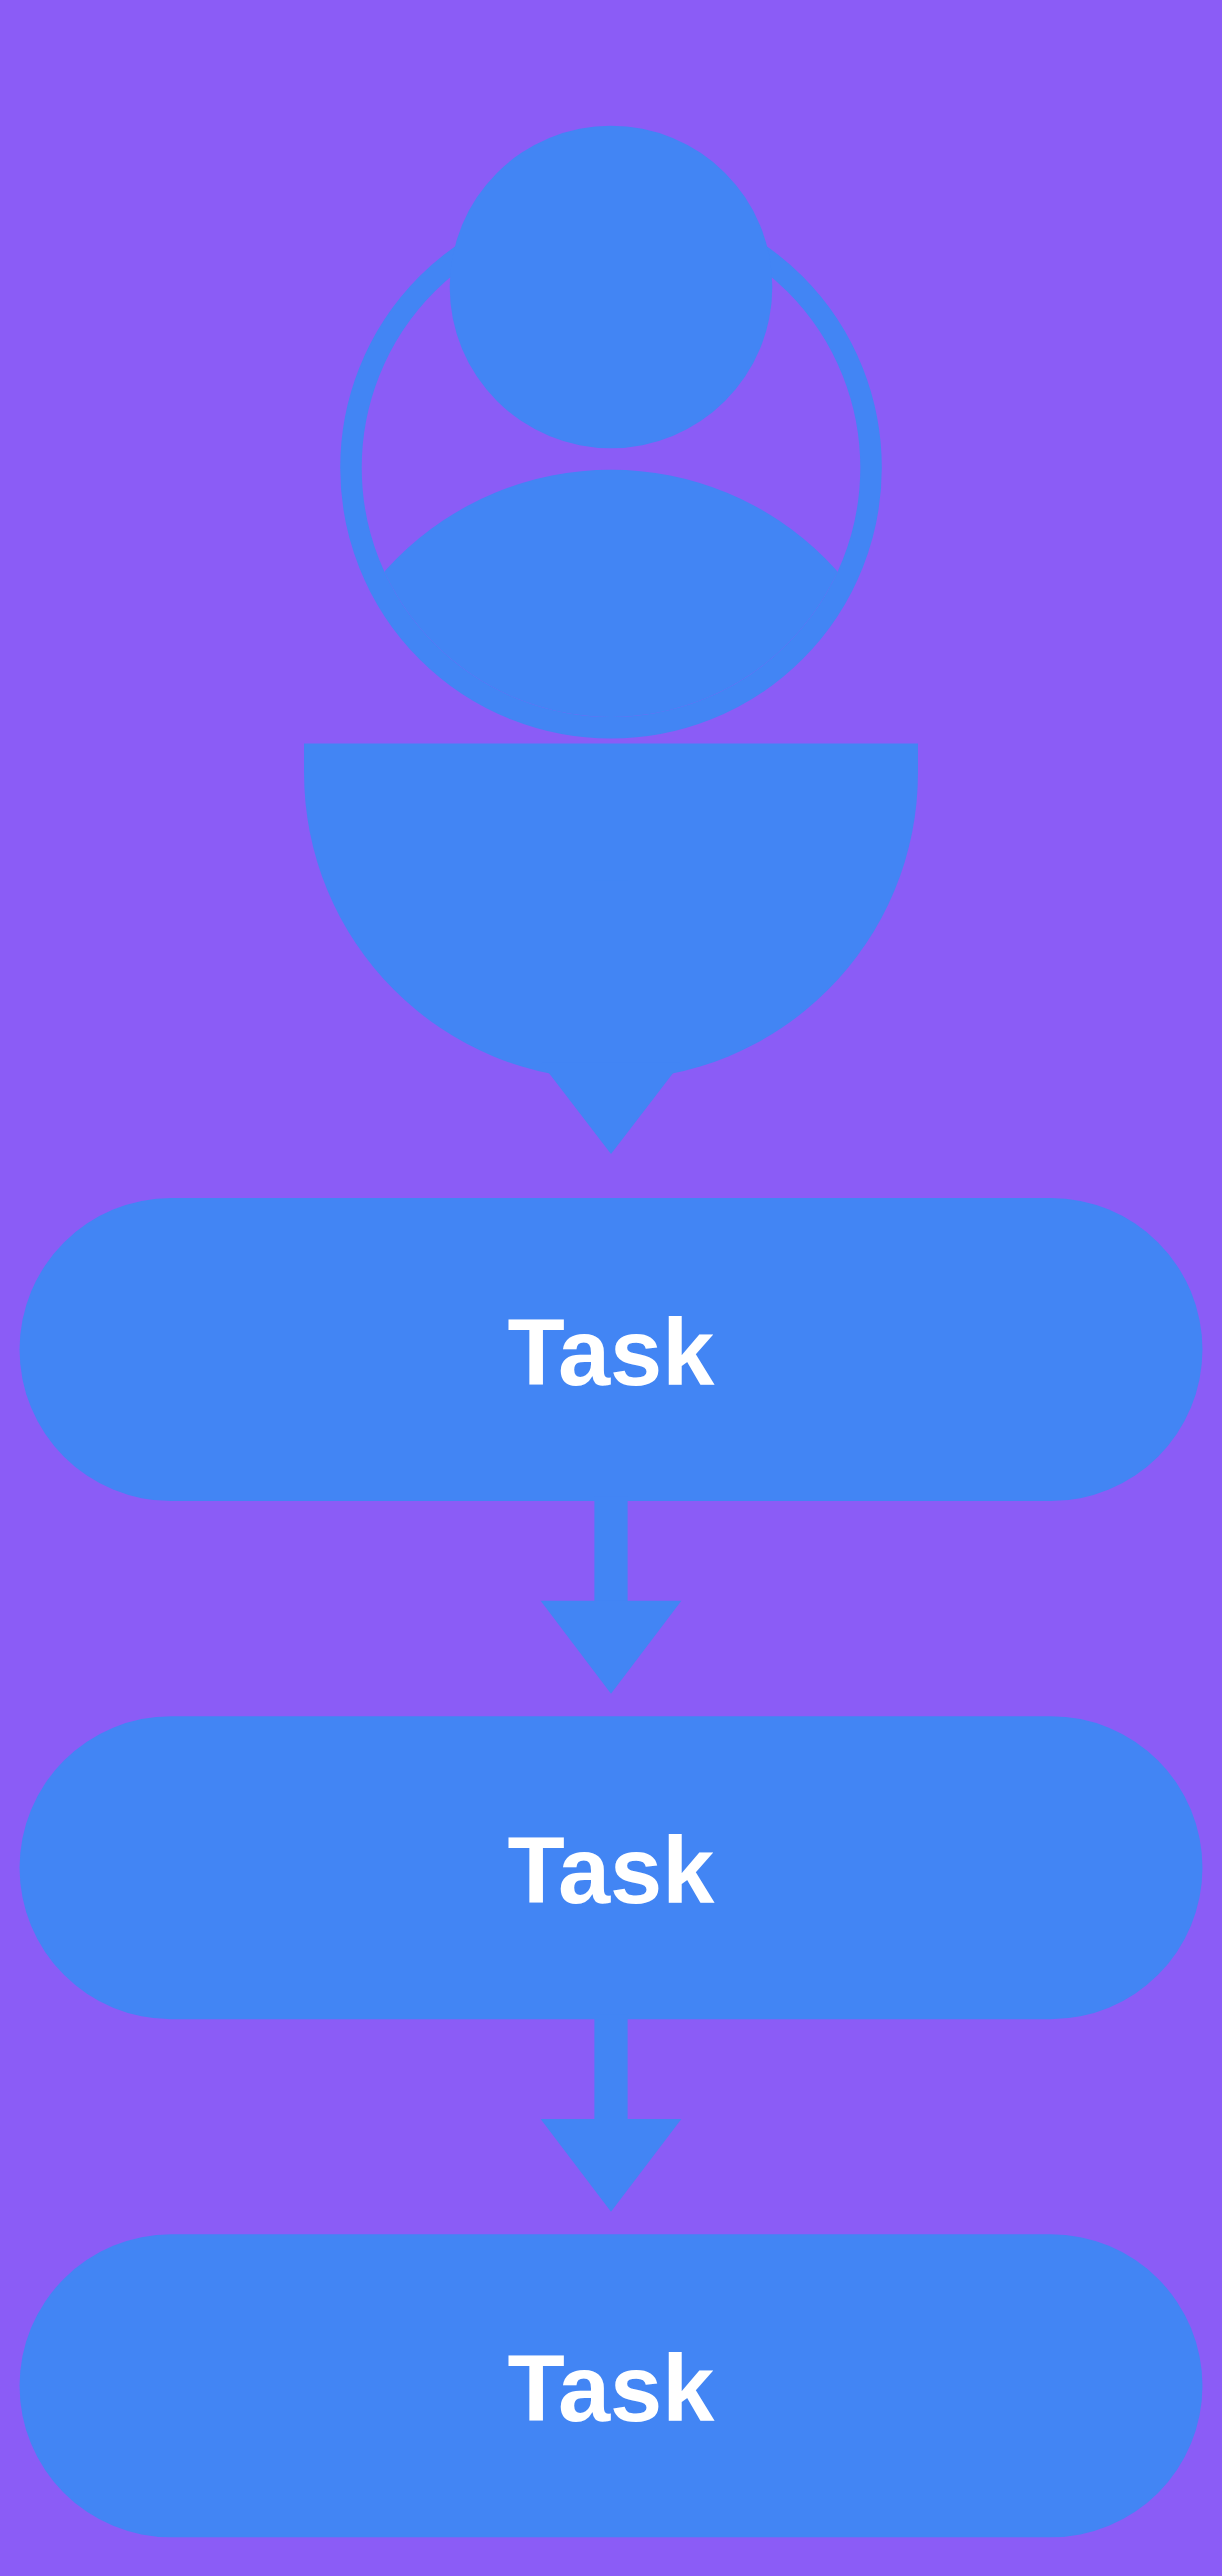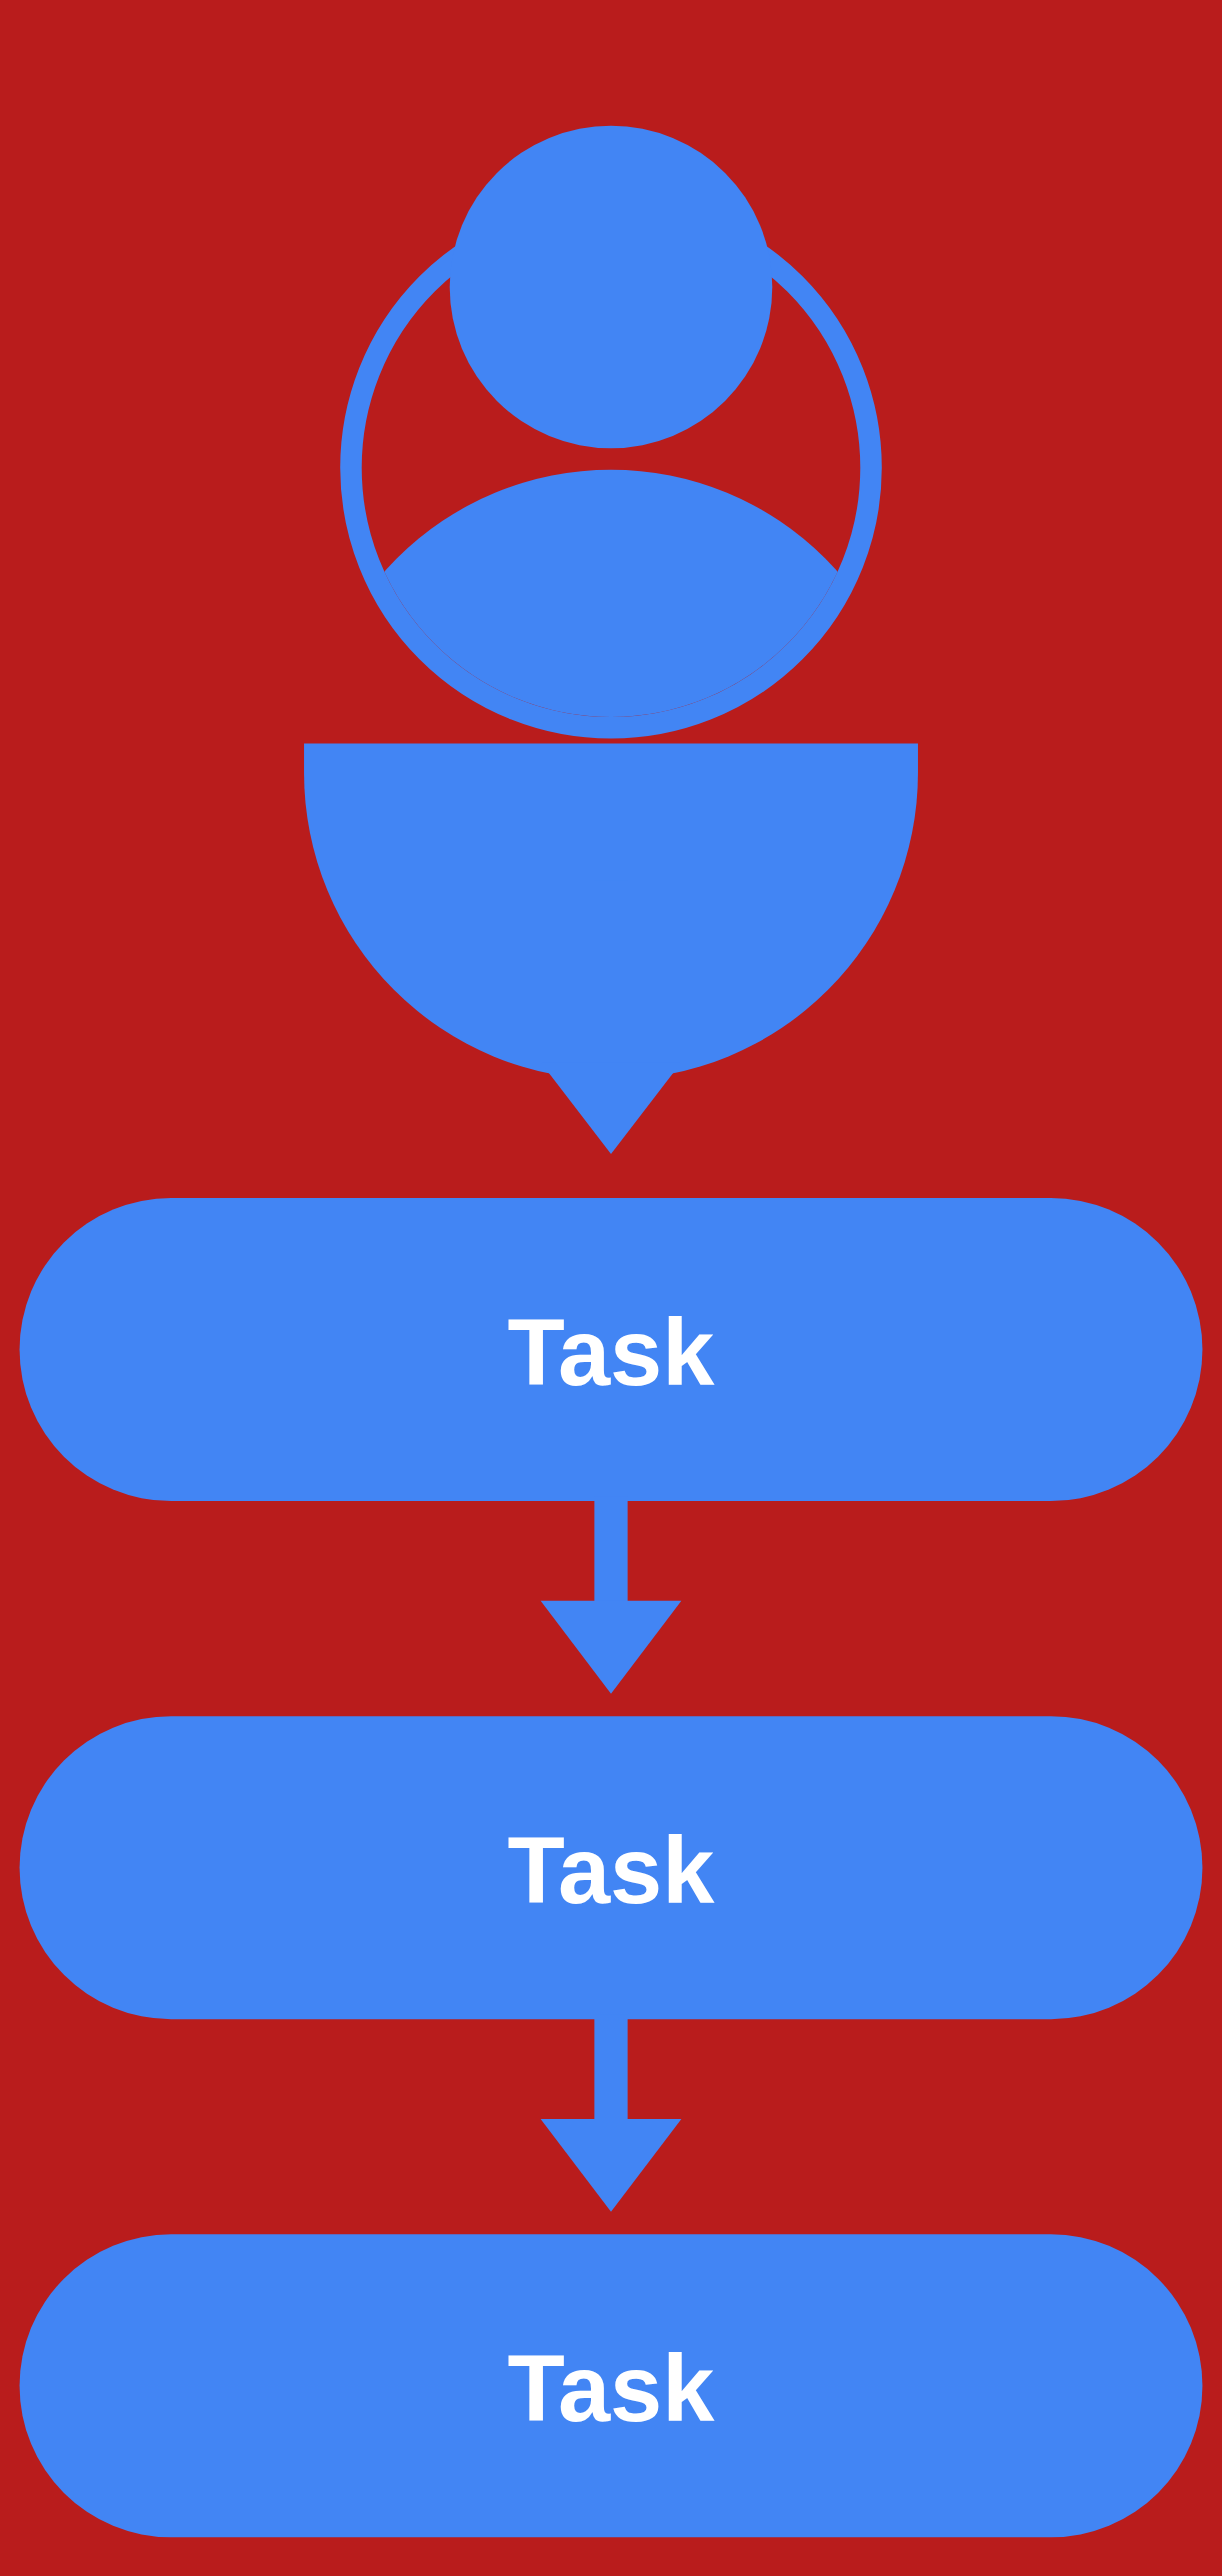--- a/index.html
+++ b/index.html
@@ -8,21 +8,21 @@
     padding: 0;
     background: #ffffff;
   }
   body {
     font-family: "Liberation Sans", sans-serif;
   }
   #canvas {
     position: relative;
     width: 1222px;
     height: 2576px;
-    background: #b91c1c;
+    background: #8b5cf6;
     overflow: hidden;
   }
   .flow-svg {
     position: absolute;
     top: 0;
     left: 0;
     width: 1222px;
     height: 2576px;
     display: block;
   }

